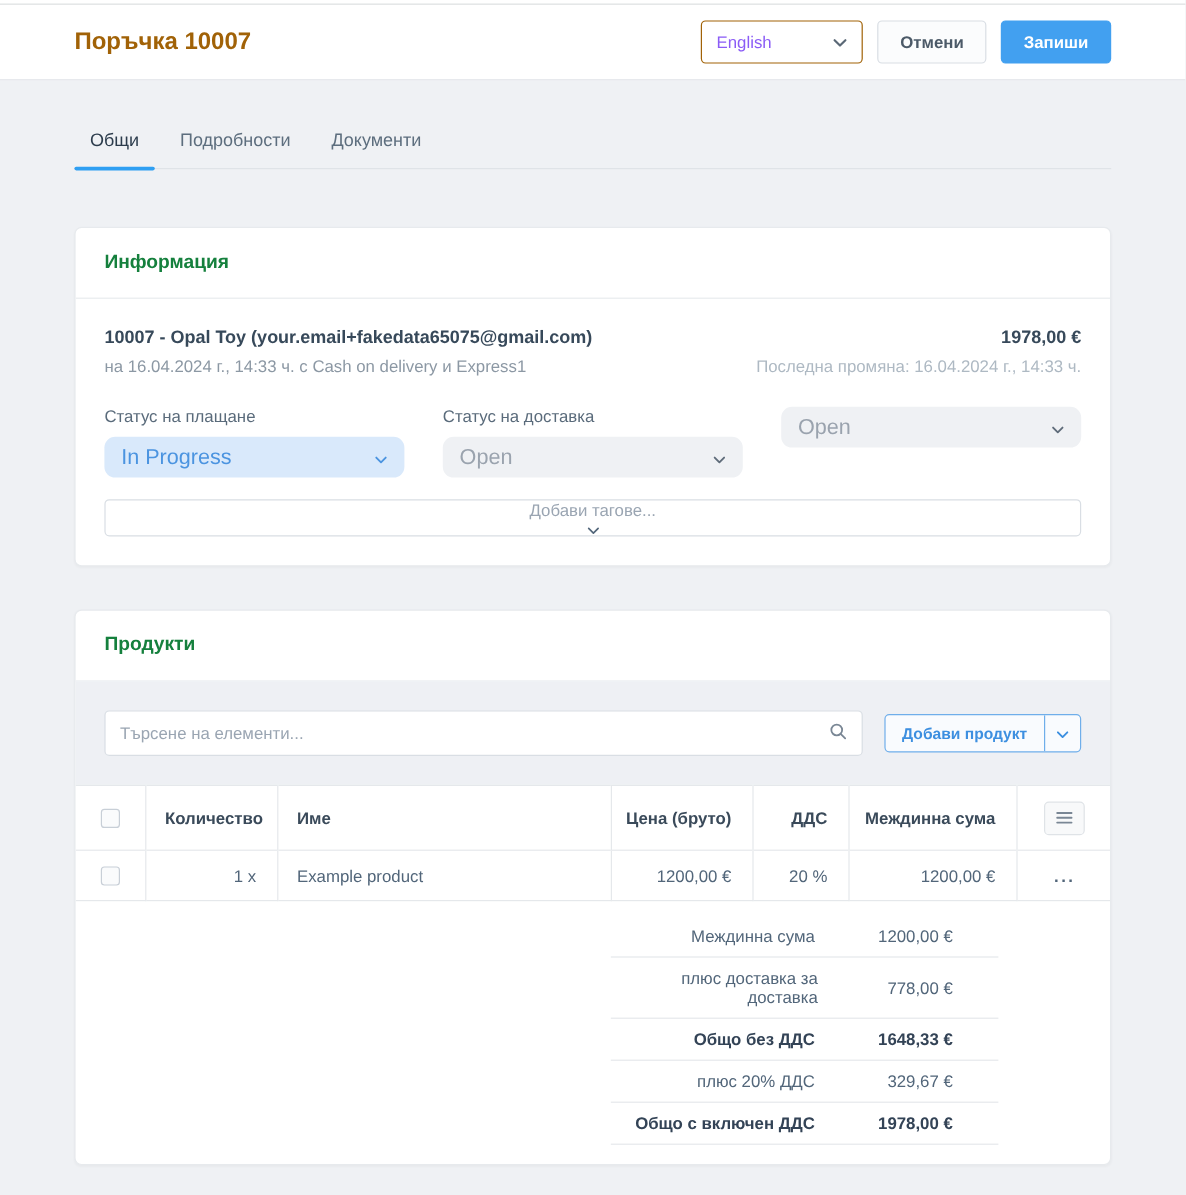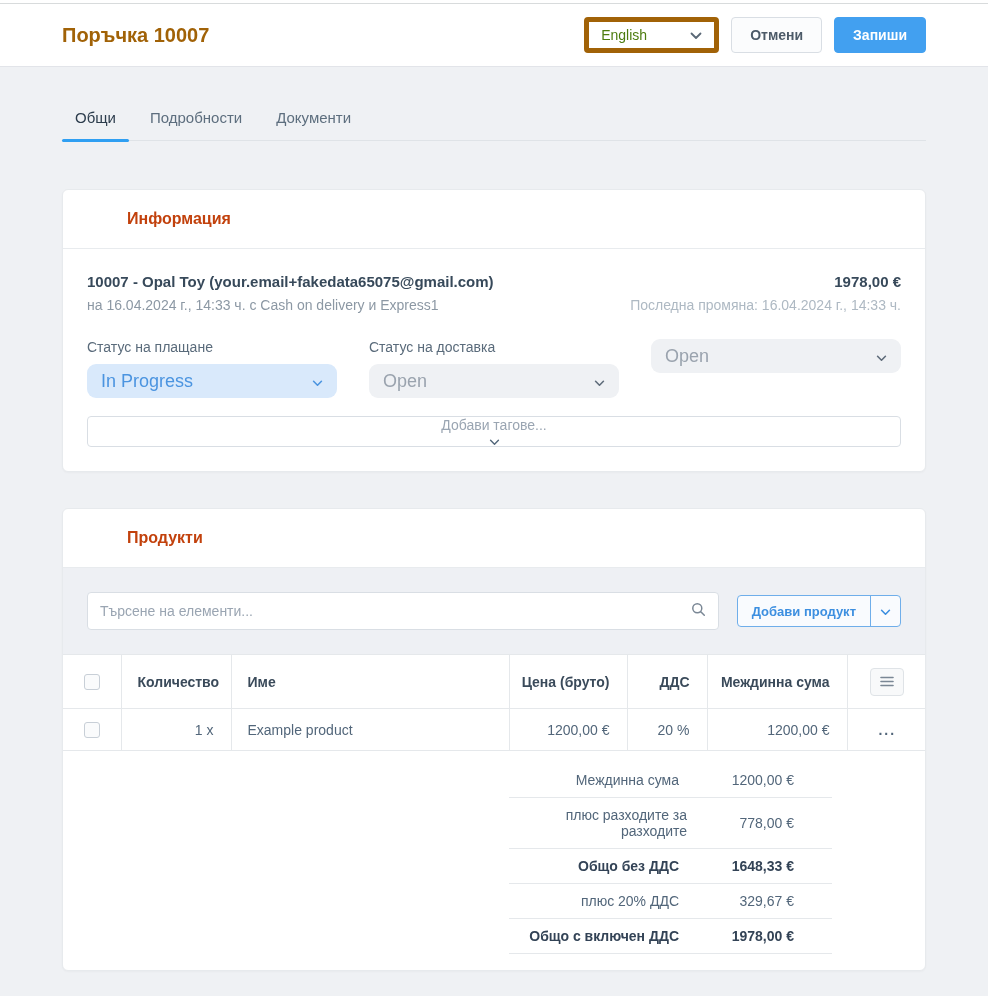--- a/index.html
+++ b/index.html
@@ -15,23 +15,23 @@
 
   
   .topbar {
     height:63px; background:#fff; border-bottom:1px solid #e2e4e9;
     display:flex; align-items:center; justify-content:space-between;
     padding:0 62px;
   }
   .page-title { font-size:20px; font-weight:700; color:#a16207; }
   .topbar-actions { display:flex; align-items:center; gap:12px; }
   .lang-select {
-    width:135px; height:36px; border:5px solid #a16207; border-radius:4px;
+    width:135px; height:36px; border:1px solid #a16207; border-radius:4px;
     background:#fff; display:flex; align-items:center; justify-content:space-between;
-    padding:0 12px; color:#4d7c0f; cursor:pointer;
+    padding:0 12px; color:#8b5cf6; cursor:pointer;
   }
   .btn {
     height:36px; border-radius:4px; font-size:14px; font-weight:700;
     display:flex; align-items:center; justify-content:center; cursor:pointer;
     padding:0 18px; border:1px solid transparent;
   }
   .btn-ghost { background:#fbfcfd; border-color:#d9dee4; color:#4c5a68; }
   .btn-primary { background:#42a0f0; color:#fff; border-color:#42a0f0; }
 
   
@@ -45,21 +45,21 @@
     content:""; position:absolute; left:-13px; right:-13px; bottom:-2px;
     height:3px; background:#2f9ff2; border-radius:2px;
   }
 
   
   .card {
     margin-top:48px; background:#fff; border:1px solid #e7eaed; border-radius:6px;
     box-shadow:0 1px 2px rgba(0,0,0,.03); overflow:hidden;
   }
   .card-header { padding:20px 24px; border-bottom:1px solid #e8ebee; }
-  .card-title { font-size:16px; font-weight:700; color:#c2410c;margin-left:40px; }
+  .card-title { font-size:16px; font-weight:700; color:#15803d; }
   .card-body { padding:24px; }
 
   
   .info-row { display:flex; justify-content:space-between; align-items:flex-start; }
   .order-heading { font-size:15px; font-weight:700; color:#37495a; }
   .order-subheading { margin-top:7px; font-size:14px; color:#8c98a4; }
   .order-total { font-size:15px; font-weight:700; color:#37495a; text-align:right; }
   .order-lastchange { margin-top:7px; font-size:14px; color:#aeb9c3; text-align:right; }
 
   .status-row { display:flex; gap:32px; margin-top:26px; }
@@ -295,21 +295,21 @@
         </tr>
       </tbody>
     </table>
 
     <div class="summary">
       <div class="summary-row">
         <div class="summary-label">Междинна сума</div>
         <div class="summary-value">1200,00 €</div>
       </div>
       <div class="summary-row">
-        <div class="summary-label">плюс разходите за разходите</div>
+        <div class="summary-label">плюс доставка за доставка</div>
         <div class="summary-value">778,00 €</div>
       </div>
       <div class="summary-row bold">
         <div class="summary-label">Общо без ДДС</div>
         <div class="summary-value">1648,33 €</div>
       </div>
       <div class="summary-row">
         <div class="summary-label">плюс 20% ДДС</div>
         <div class="summary-value">329,67 €</div>
       </div>

